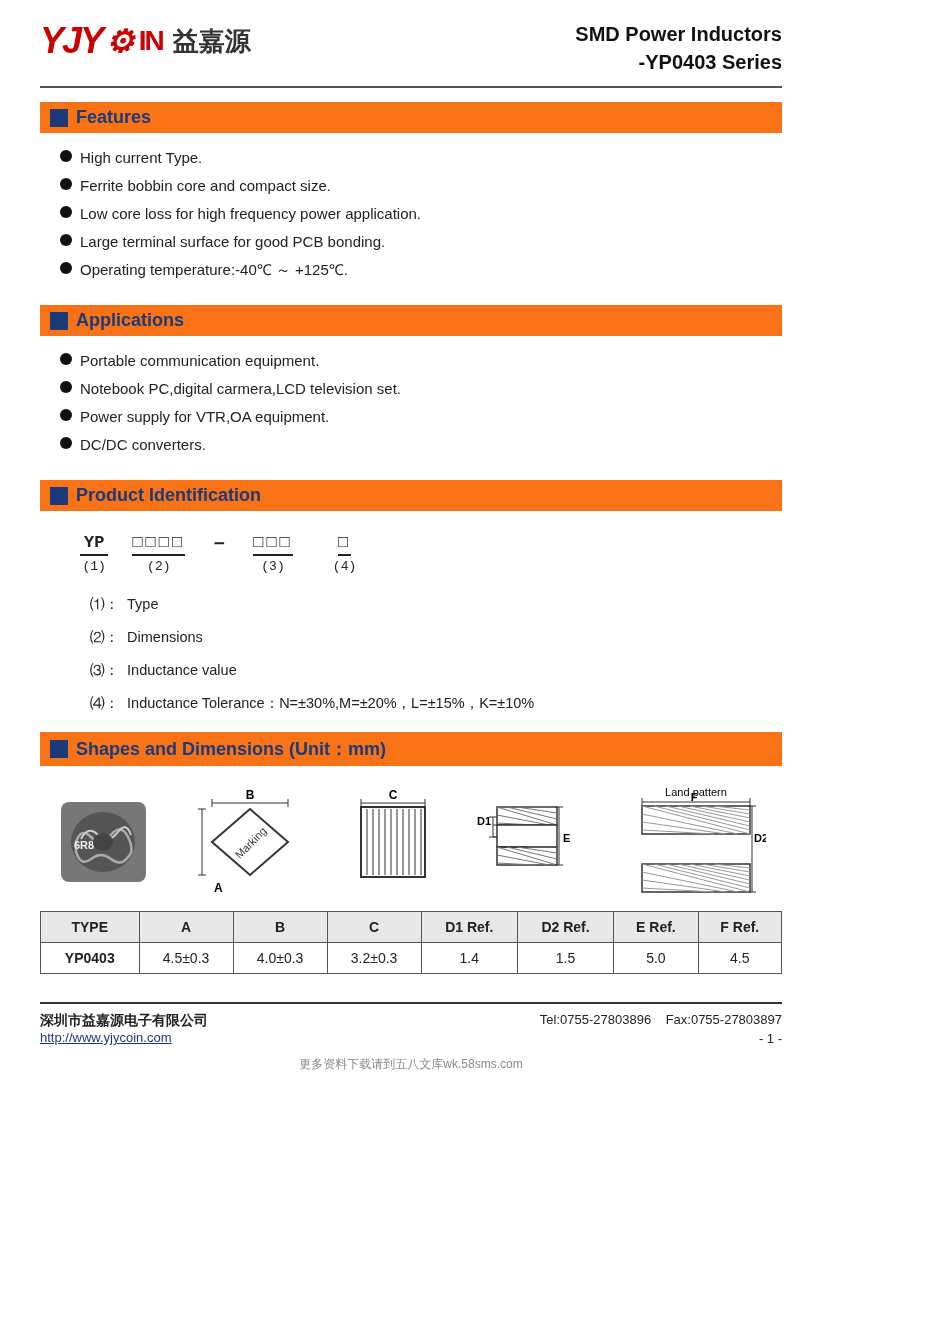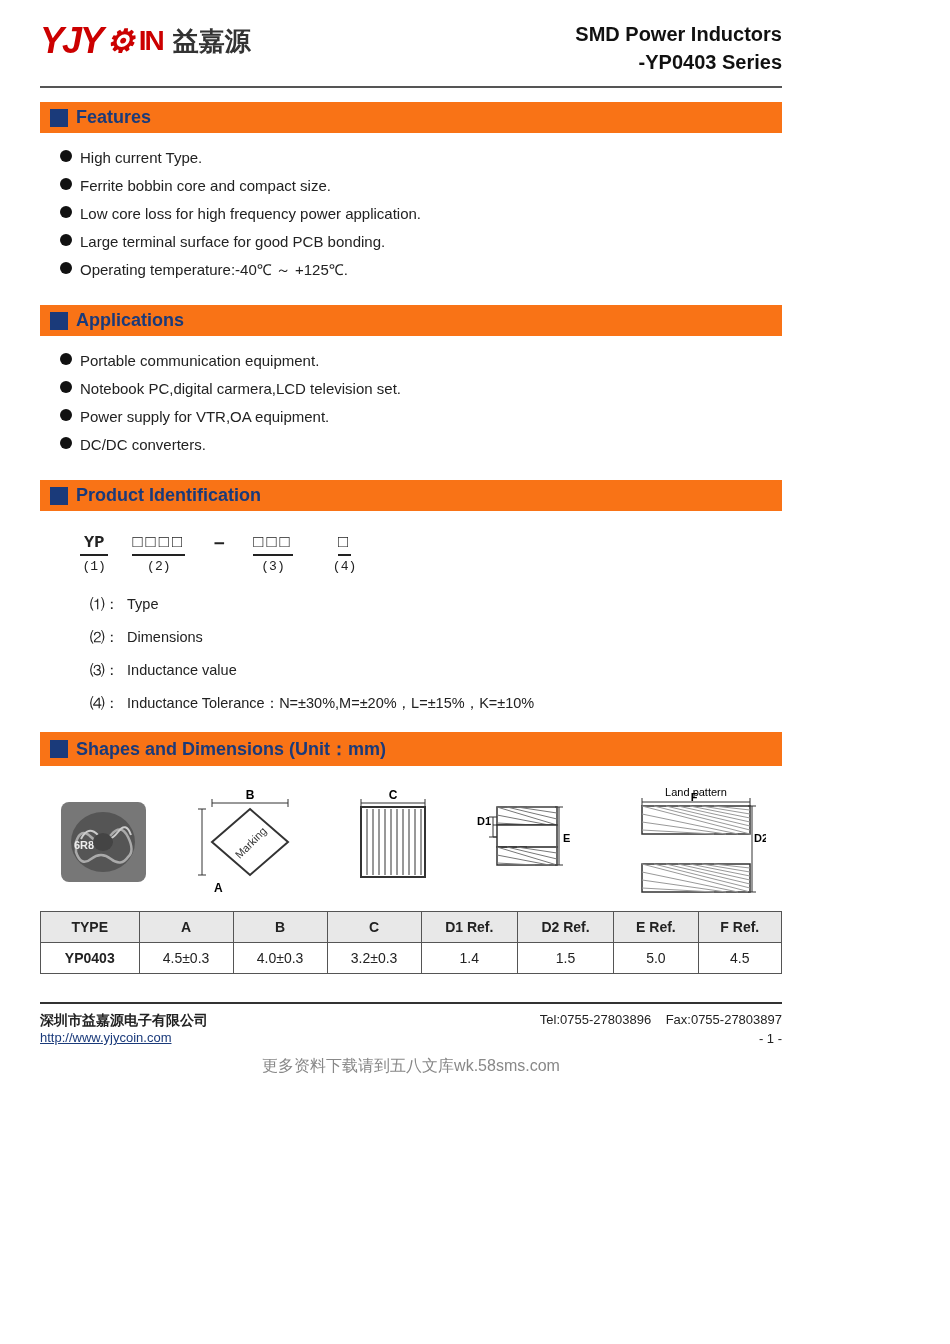--- a/index.html
+++ b/index.html
@@ -153,21 +153,21 @@
       color: #1a3a7a;
       text-decoration: underline;
     }
     .footer-right {
       text-align: right;
       font-size: 13px;
     }
     .watermark {
       text-align: center;
       color: #888;
-      font-size: 16px;
+      font-size: 12px;
       margin-top: 10px;
     }
 
     
     .pid-yp-area {
       display: flex;
       flex-direction: column;
       align-items: center;
     }
   </style>

